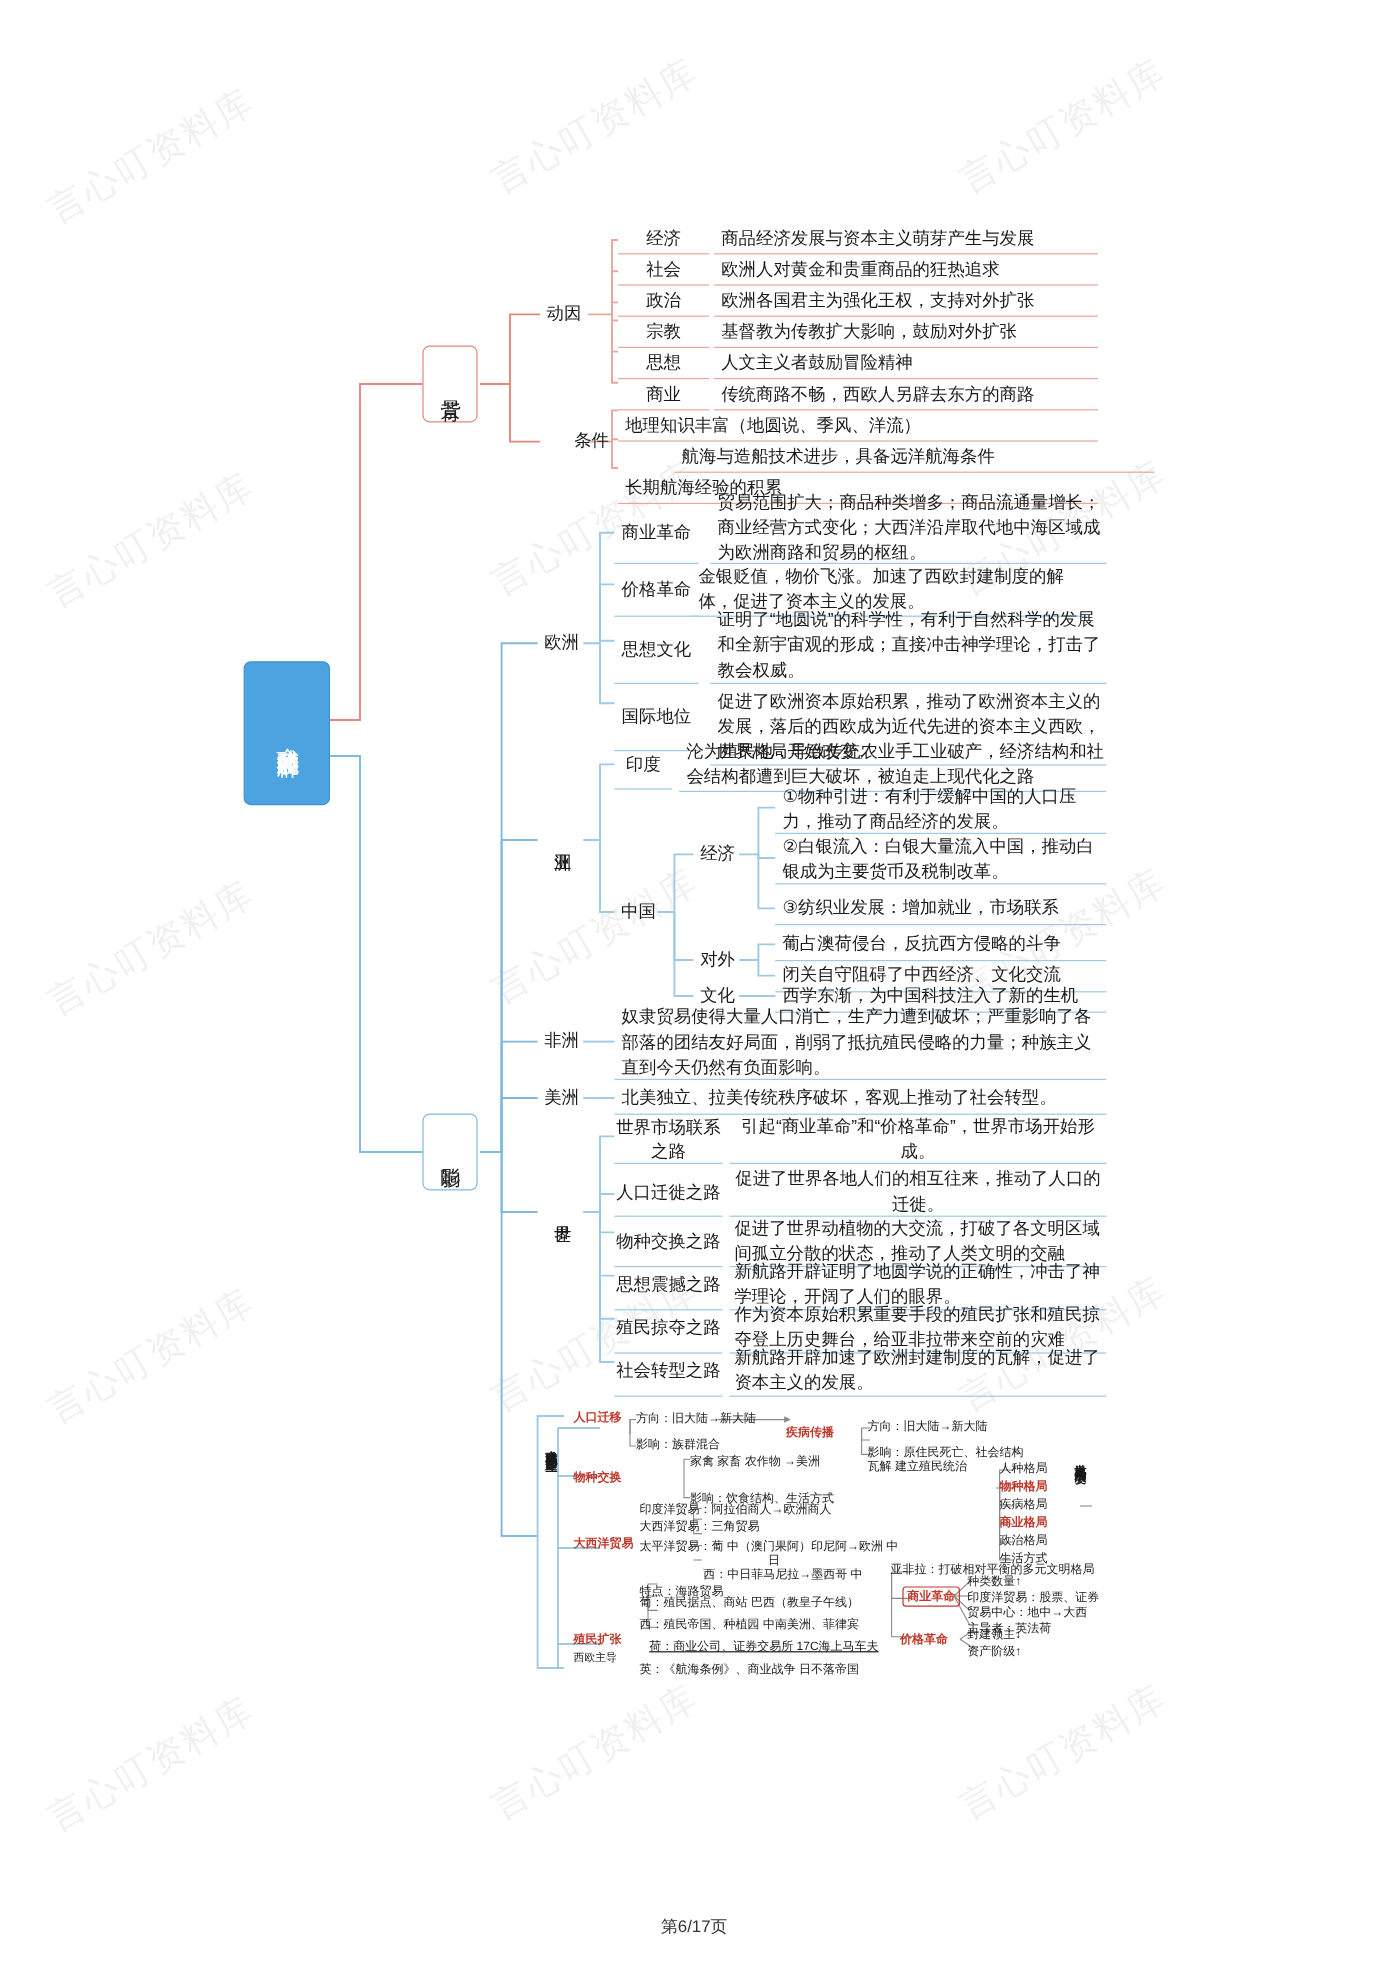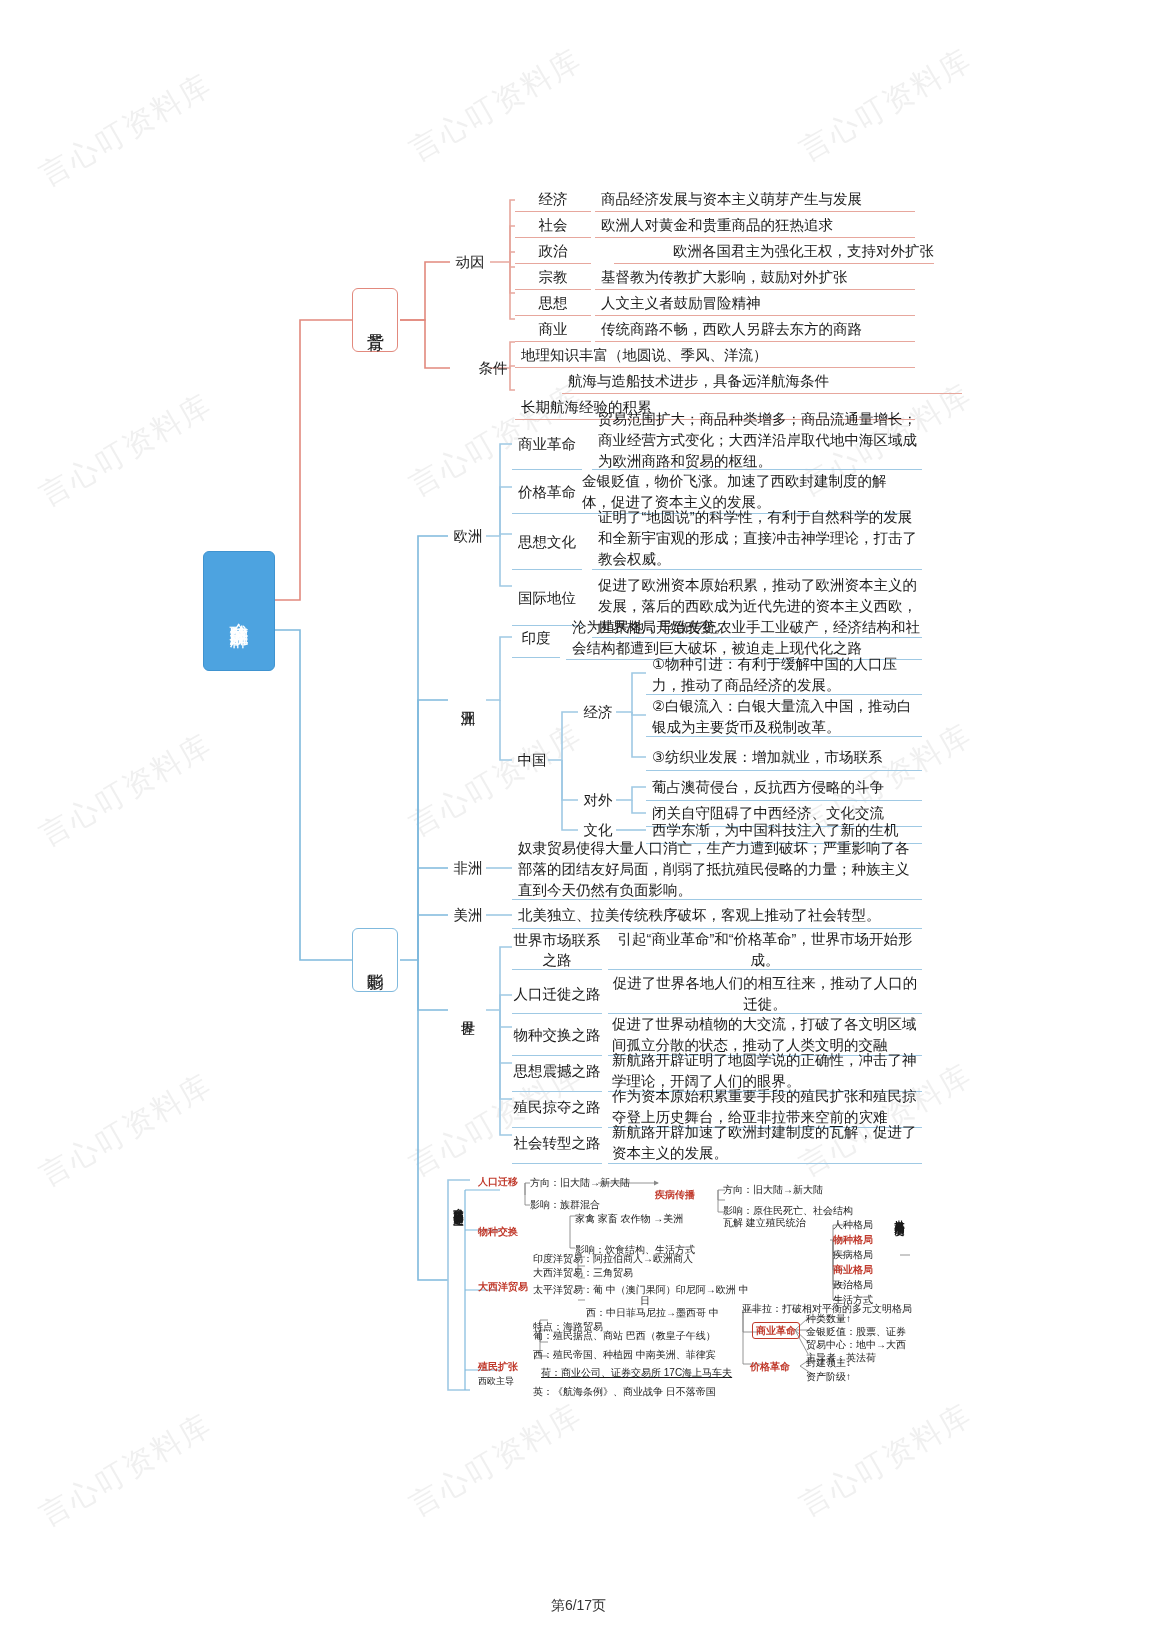--- a/index.html
+++ b/index.html
@@ -224,21 +224,21 @@
   <div class="txt center ul-red" style="left:515px;top:214px;width:76px;height:24px;">
       <span>社会</span>
     </div>
   <div class="txt ul-red" style="left:595px;top:214px;width:320px;height:24px;padding-left:6px;">
       <span>欧洲人对黄金和贵重商品的狂热追求</span>
     </div>
 
   <div class="txt center ul-red" style="left:515px;top:240px;width:76px;height:24px;">
       <span>政治</span>
     </div>
-  <div class="txt ul-red" style="left:614px;top:240px;width:320px;height:24px;padding-left:6px;justify-content:flex-end;">
+  <div class="txt ul-red" style="left:595px;top:240px;width:320px;height:24px;padding-left:6px;">
       <span>欧洲各国君主为强化王权，支持对外扩张</span>
     </div>
 
   <div class="txt center ul-red" style="left:515px;top:266px;width:76px;height:24px;">
       <span>宗教</span>
     </div>
   <div class="txt ul-red" style="left:595px;top:266px;width:320px;height:24px;padding-left:6px;">
       <span>基督教为传教扩大影响，鼓励对外扩张</span>
     </div>
 
@@ -479,21 +479,21 @@
   <div class="mini red b" style="left:478px;top:1360px;"><span>殖民扩张</span></div>
   <div class="mini" style="left:478px;top:1375px;font-size:9px;"><span>西欧主导</span></div>
   <div class="mini" style="left:533px;top:1329px;"><span>葡：殖民据点、商站  巴西（教皇子午线）</span></div>
   <div class="mini" style="left:533px;top:1348px;"><span>西：殖民帝国、种植园  中南美洲、菲律宾</span></div>
   <div class="mini" style="left:541px;top:1366px;text-decoration:underline;"><span>荷：商业公司、证券交易所  17C海上马车夫</span></div>
   <div class="mini" style="left:533px;top:1385px;"><span>英：《航海条例》、商业战争  日不落帝国</span></div>
 
   <div class="mini" style="left:742px;top:1302px;"><span>亚非拉：打破相对平衡的多元文明格局</span></div>
   <div class="mini box" style="left:752px;top:1322px;"><span>商业革命</span></div>
   <div class="mini" style="left:806px;top:1312px;"><span>种类数量↑</span></div>
-  <div class="mini" style="left:806px;top:1325px;"><span>金银贬值：股票、证券</span></div>
+  <div class="mini" style="left:806px;top:1325px;"><span>印度洋贸易：股票、证券</span></div>
   <div class="mini" style="left:806px;top:1338px;"><span>贸易中心：地中→大西</span></div>
   <div class="mini" style="left:806px;top:1351px;"><span>主导者：英法荷</span></div>
 
   <div class="mini red b" style="left:750px;top:1360px;"><span>价格革命</span></div>
   <div class="mini" style="left:806px;top:1356px;"><span>封建领主↓</span></div>
   <div class="mini" style="left:806px;top:1370px;"><span>资产阶级↑</span></div>
 
   <div class="mini" style="left:833px;top:1218px;"><span>人种格局</span></div>
   <div class="mini red" style="left:833px;top:1233px;"><span>物种格局</span></div>
   <div class="mini" style="left:833px;top:1248px;"><span>疾病格局</span></div>

